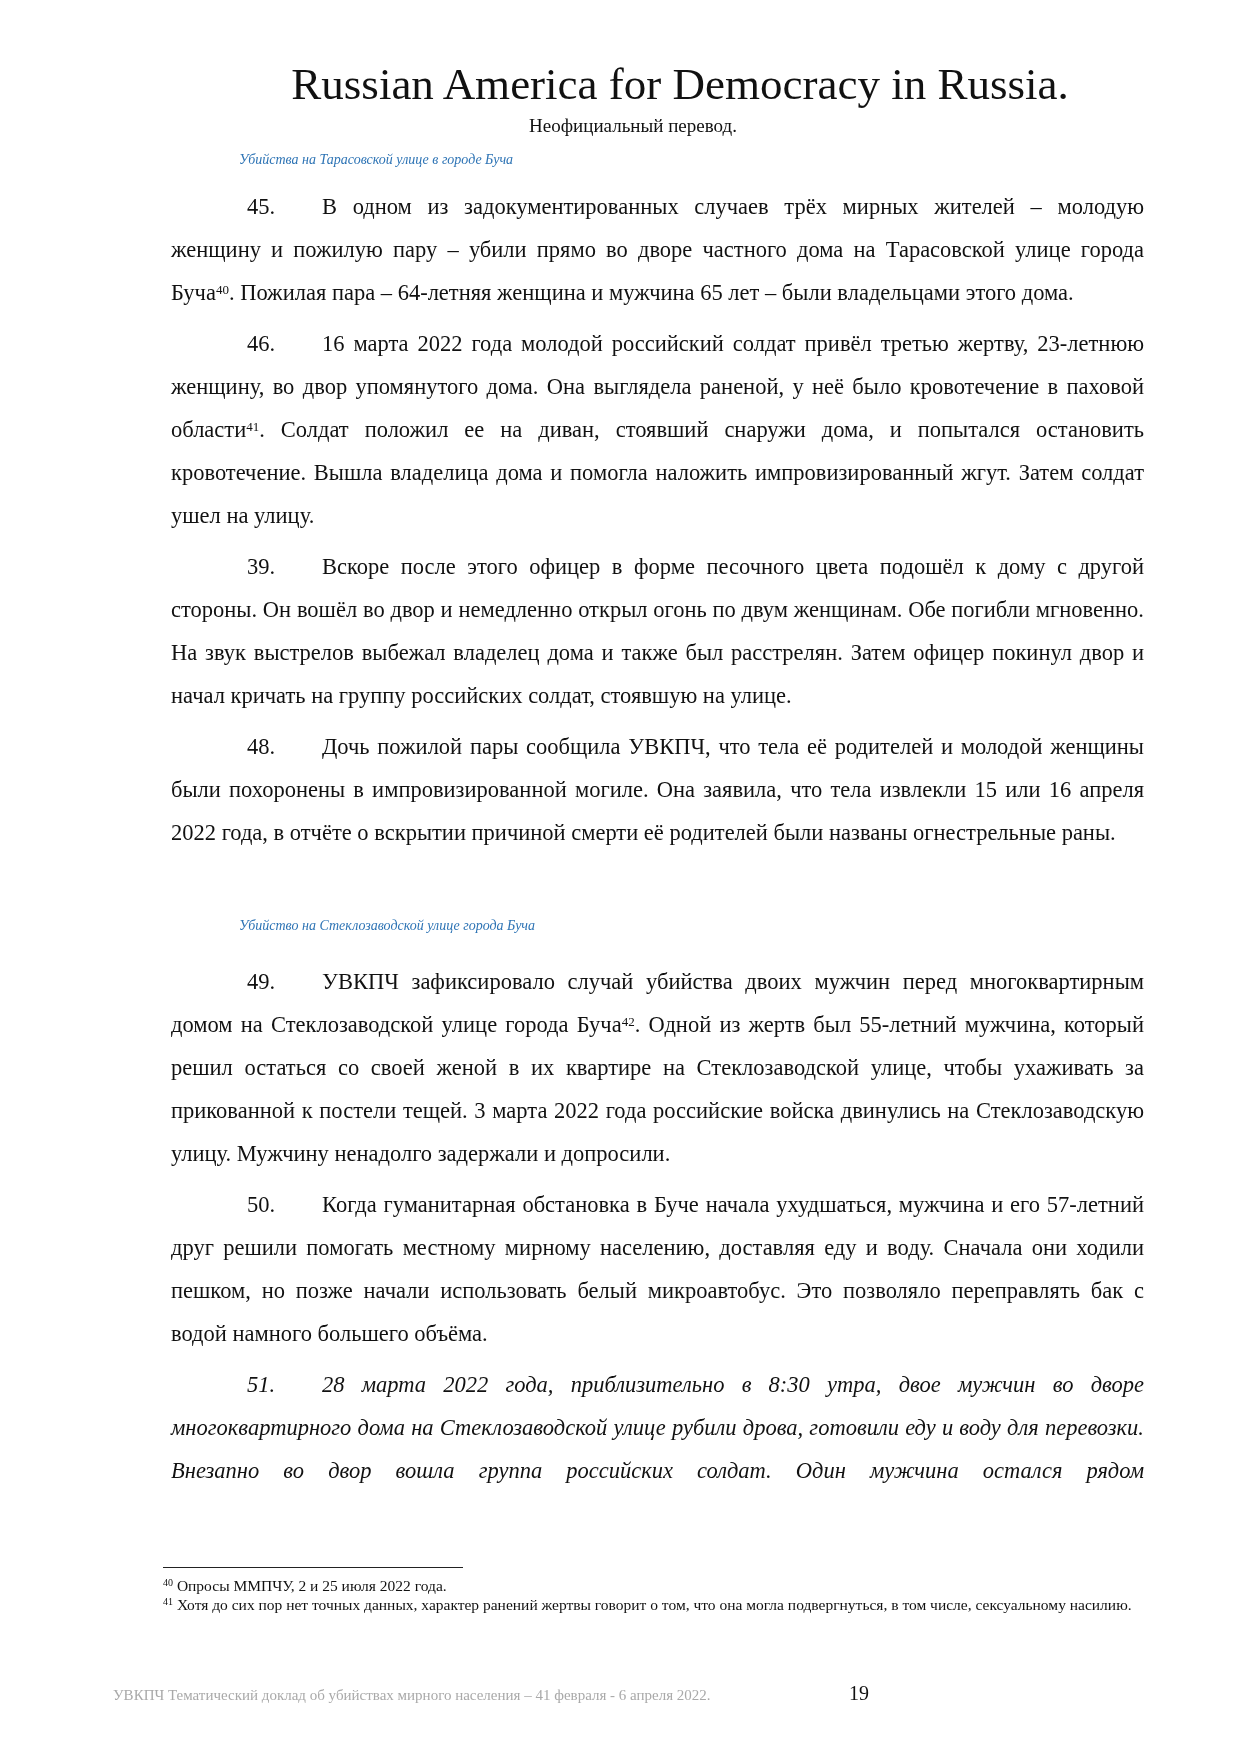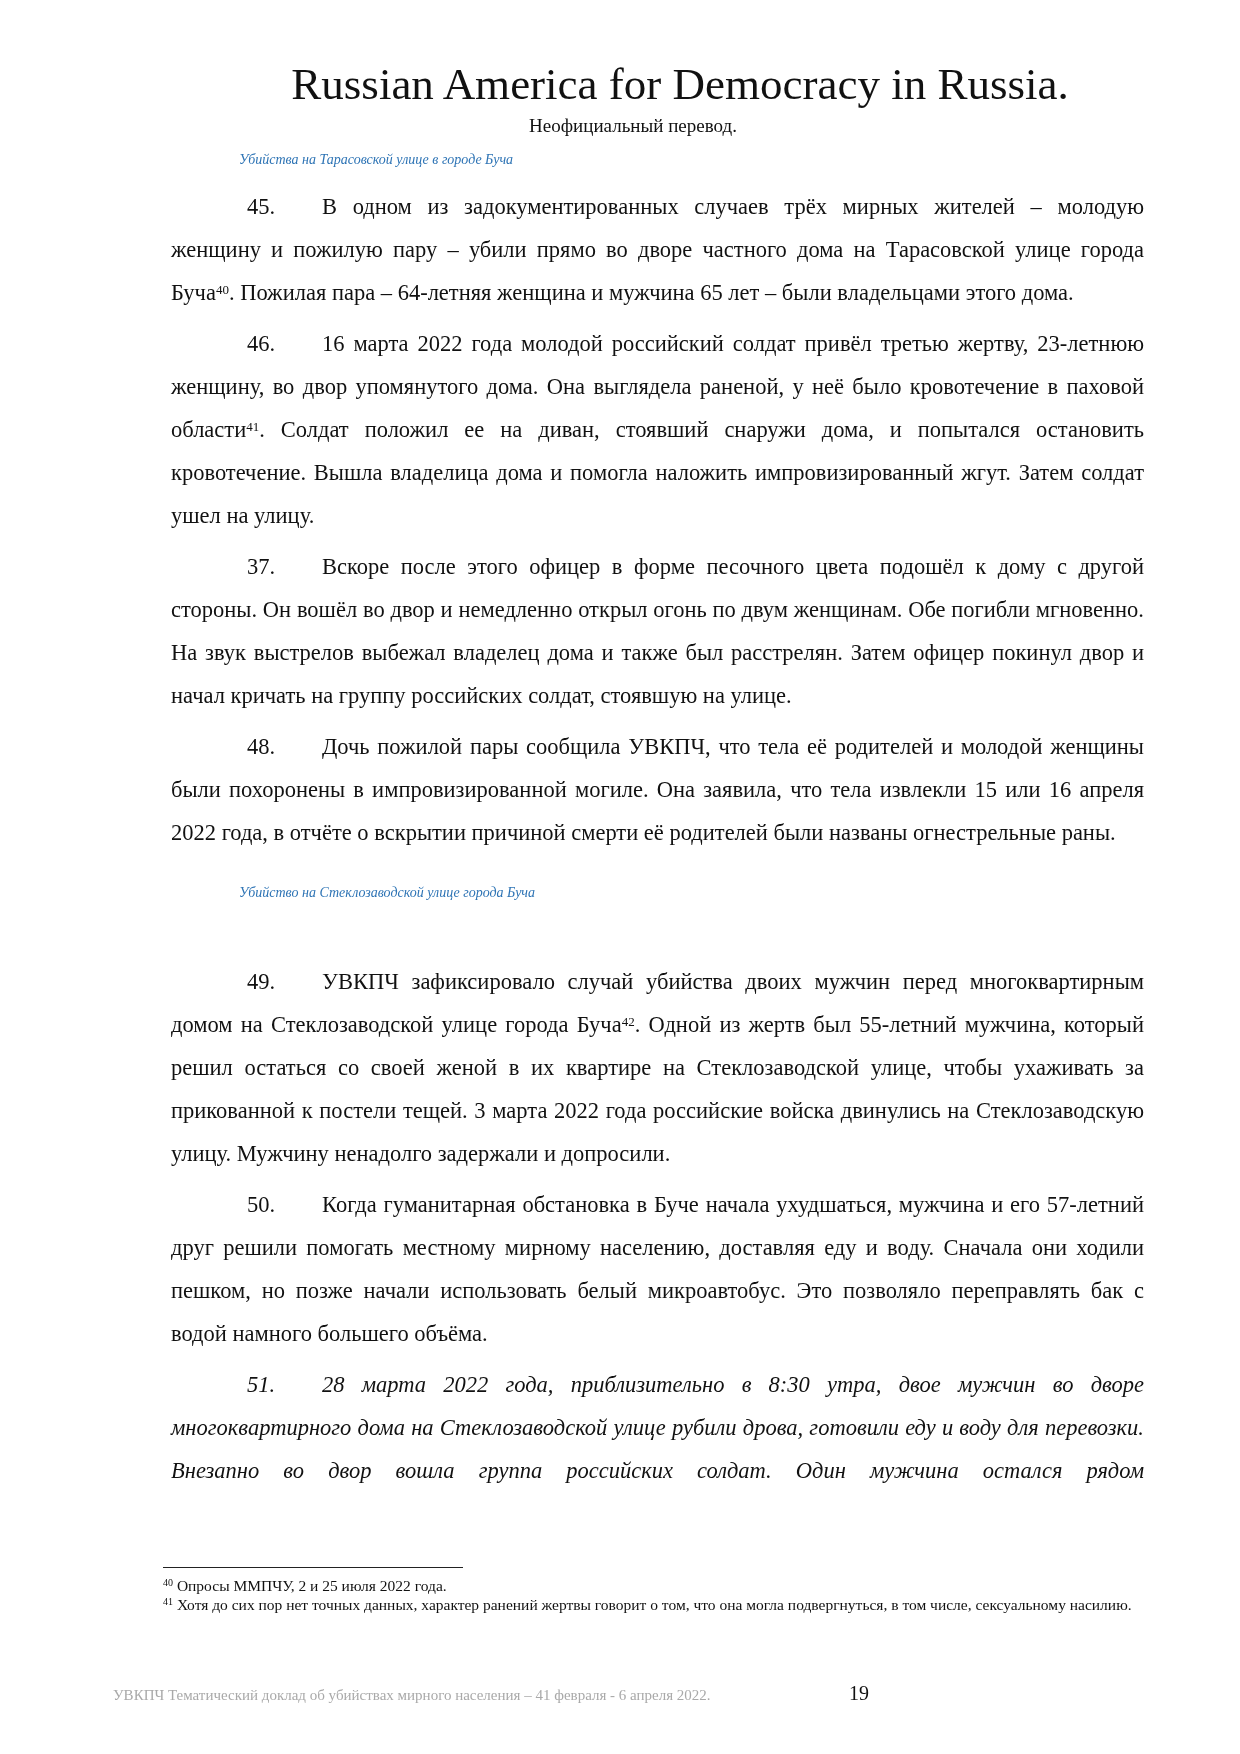--- a/index.html
+++ b/index.html
@@ -34,25 +34,25 @@
 <div class="page">
 
   <div class="doc-title">Russian America for Democracy in Russia.</div>
   <div class="doc-subtitle">Неофициальный перевод.</div>
 
   <div class="section-heading" style="top:146px;">Убийства на Тарасовской улице в городе Буча</div>
 
   <div class="body-text" style="top:177px;">
     <p class="para"><span class="num">45.</span><span>В одном из задокументированных случаев трёх мирных жителей – молодую женщину и пожилую пару – убили прямо во дворе частного дома на Тарасовской улице города Буча</span><sup>40</sup><span>. Пожилая пара – 64-летняя женщина и мужчина 65 лет – были владельцами этого дома.</span></p>
     <p class="para"><span class="num">46.</span><span>16 марта 2022 года молодой российский солдат привёл третью жертву, 23-летнюю женщину, во двор упомянутого дома. Она выглядела раненой, у неё было кровотечение в паховой области</span><sup>41</sup><span>. Солдат положил ее на диван, стоявший снаружи дома, и попытался остановить кровотечение. Вышла владелица дома и помогла наложить импровизированный жгут. Затем солдат ушел на улицу.</span></p>
-    <p class="para"><span class="num">37.</span><span>Вскоре после этого офицер в форме песочного цвета подошёл к дому с другой стороны. Он вошёл во двор и немедленно открыл огонь по двум женщинам. Обе погибли мгновенно. На звук выстрелов выбежал владелец дома и также был расстрелян. Затем офицер покинул двор и начал кричать на группу российских солдат, стоявшую на улице.</span></p>
+    <p class="para"><span class="num">39.</span><span>Вскоре после этого офицер в форме песочного цвета подошёл к дому с другой стороны. Он вошёл во двор и немедленно открыл огонь по двум женщинам. Обе погибли мгновенно. На звук выстрелов выбежал владелец дома и также был расстрелян. Затем офицер покинул двор и начал кричать на группу российских солдат, стоявшую на улице.</span></p>
     <p class="para"><span class="num">48.</span><span>Дочь пожилой пары сообщила УВКПЧ, что тела её родителей и молодой женщины были похоронены в импровизированной могиле. Она заявила, что тела извлекли 15 или 16 апреля 2022 года, в отчёте о вскрытии причиной смерти её родителей были названы огнестрельные раны.</span></p>
   </div>
 
-  <div class="section-heading" style="top:879px;">Убийство на Стеклозаводской улице города Буча</div>
+  <div class="section-heading" style="top:912px;">Убийство на Стеклозаводской улице города Буча</div>
 
   <div class="body-text" style="top:952px;">
     <p class="para"><span class="num">49.</span><span>УВКПЧ зафиксировало случай убийства двоих мужчин перед многоквартирным домом на Стеклозаводской улице города Буча</span><sup>42</sup><span>. Одной из жертв был 55-летний мужчина, который решил остаться со своей женой в их квартире на Стеклозаводской улице, чтобы ухаживать за прикованной к постели тещей. 3 марта 2022 года российские войска двинулись на Стеклозаводскую улицу. Мужчину ненадолго задержали и допросили.</span></p>
     <p class="para"><span class="num">50.</span><span>Когда гуманитарная обстановка в Буче начала ухудшаться, мужчина и его 57-летний друг решили помогать местному мирному населению, доставляя еду и воду. Сначала они ходили пешком, но позже начали использовать белый микроавтобус. Это позволяло переправлять бак с водой намного большего объёма.</span></p>
     <p class="para" style="text-align-last: justify; font-style: italic;"><span class="num">51.</span><span>28 марта 2022 года, приблизительно в 8:30 утра, двое мужчин во дворе многоквартирного дома на Стеклозаводской улице рубили дрова, готовили еду и воду для перевозки. Внезапно во двор вошла группа российских солдат. Один мужчина остался рядом</span></p>
   </div>
 
   <div class="fn-rule"></div>
 
   <div class="footnotes">

